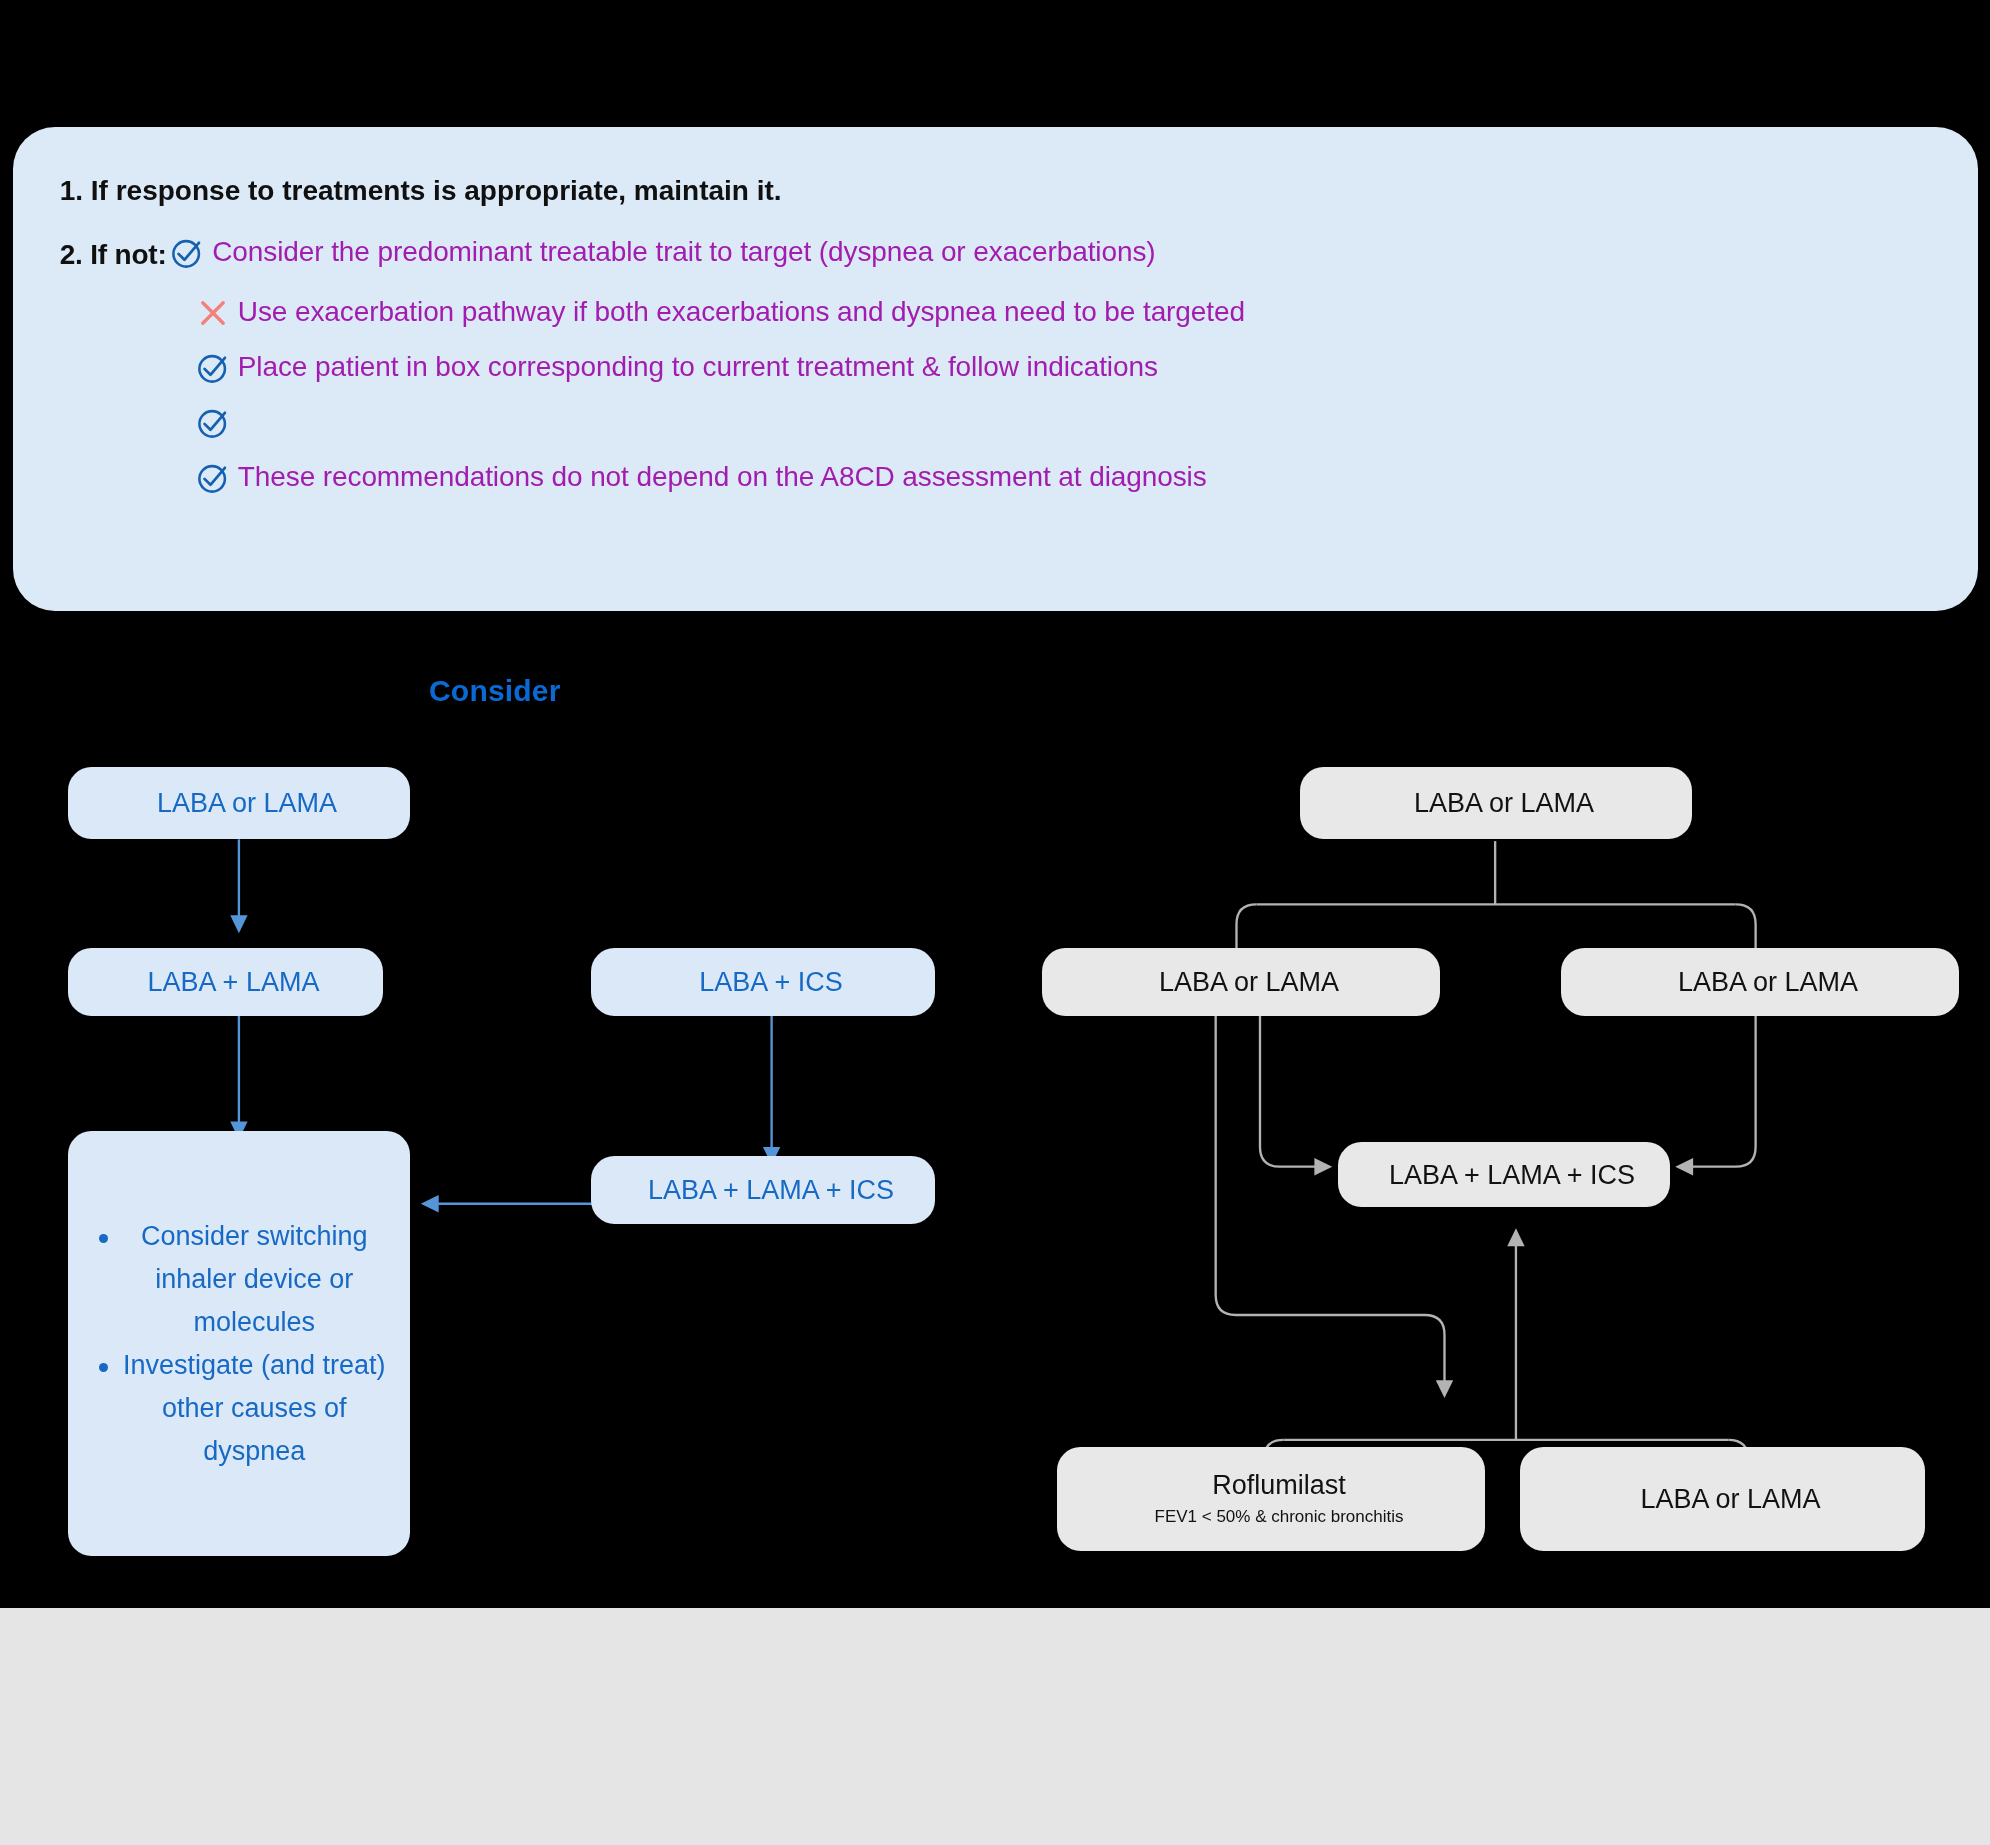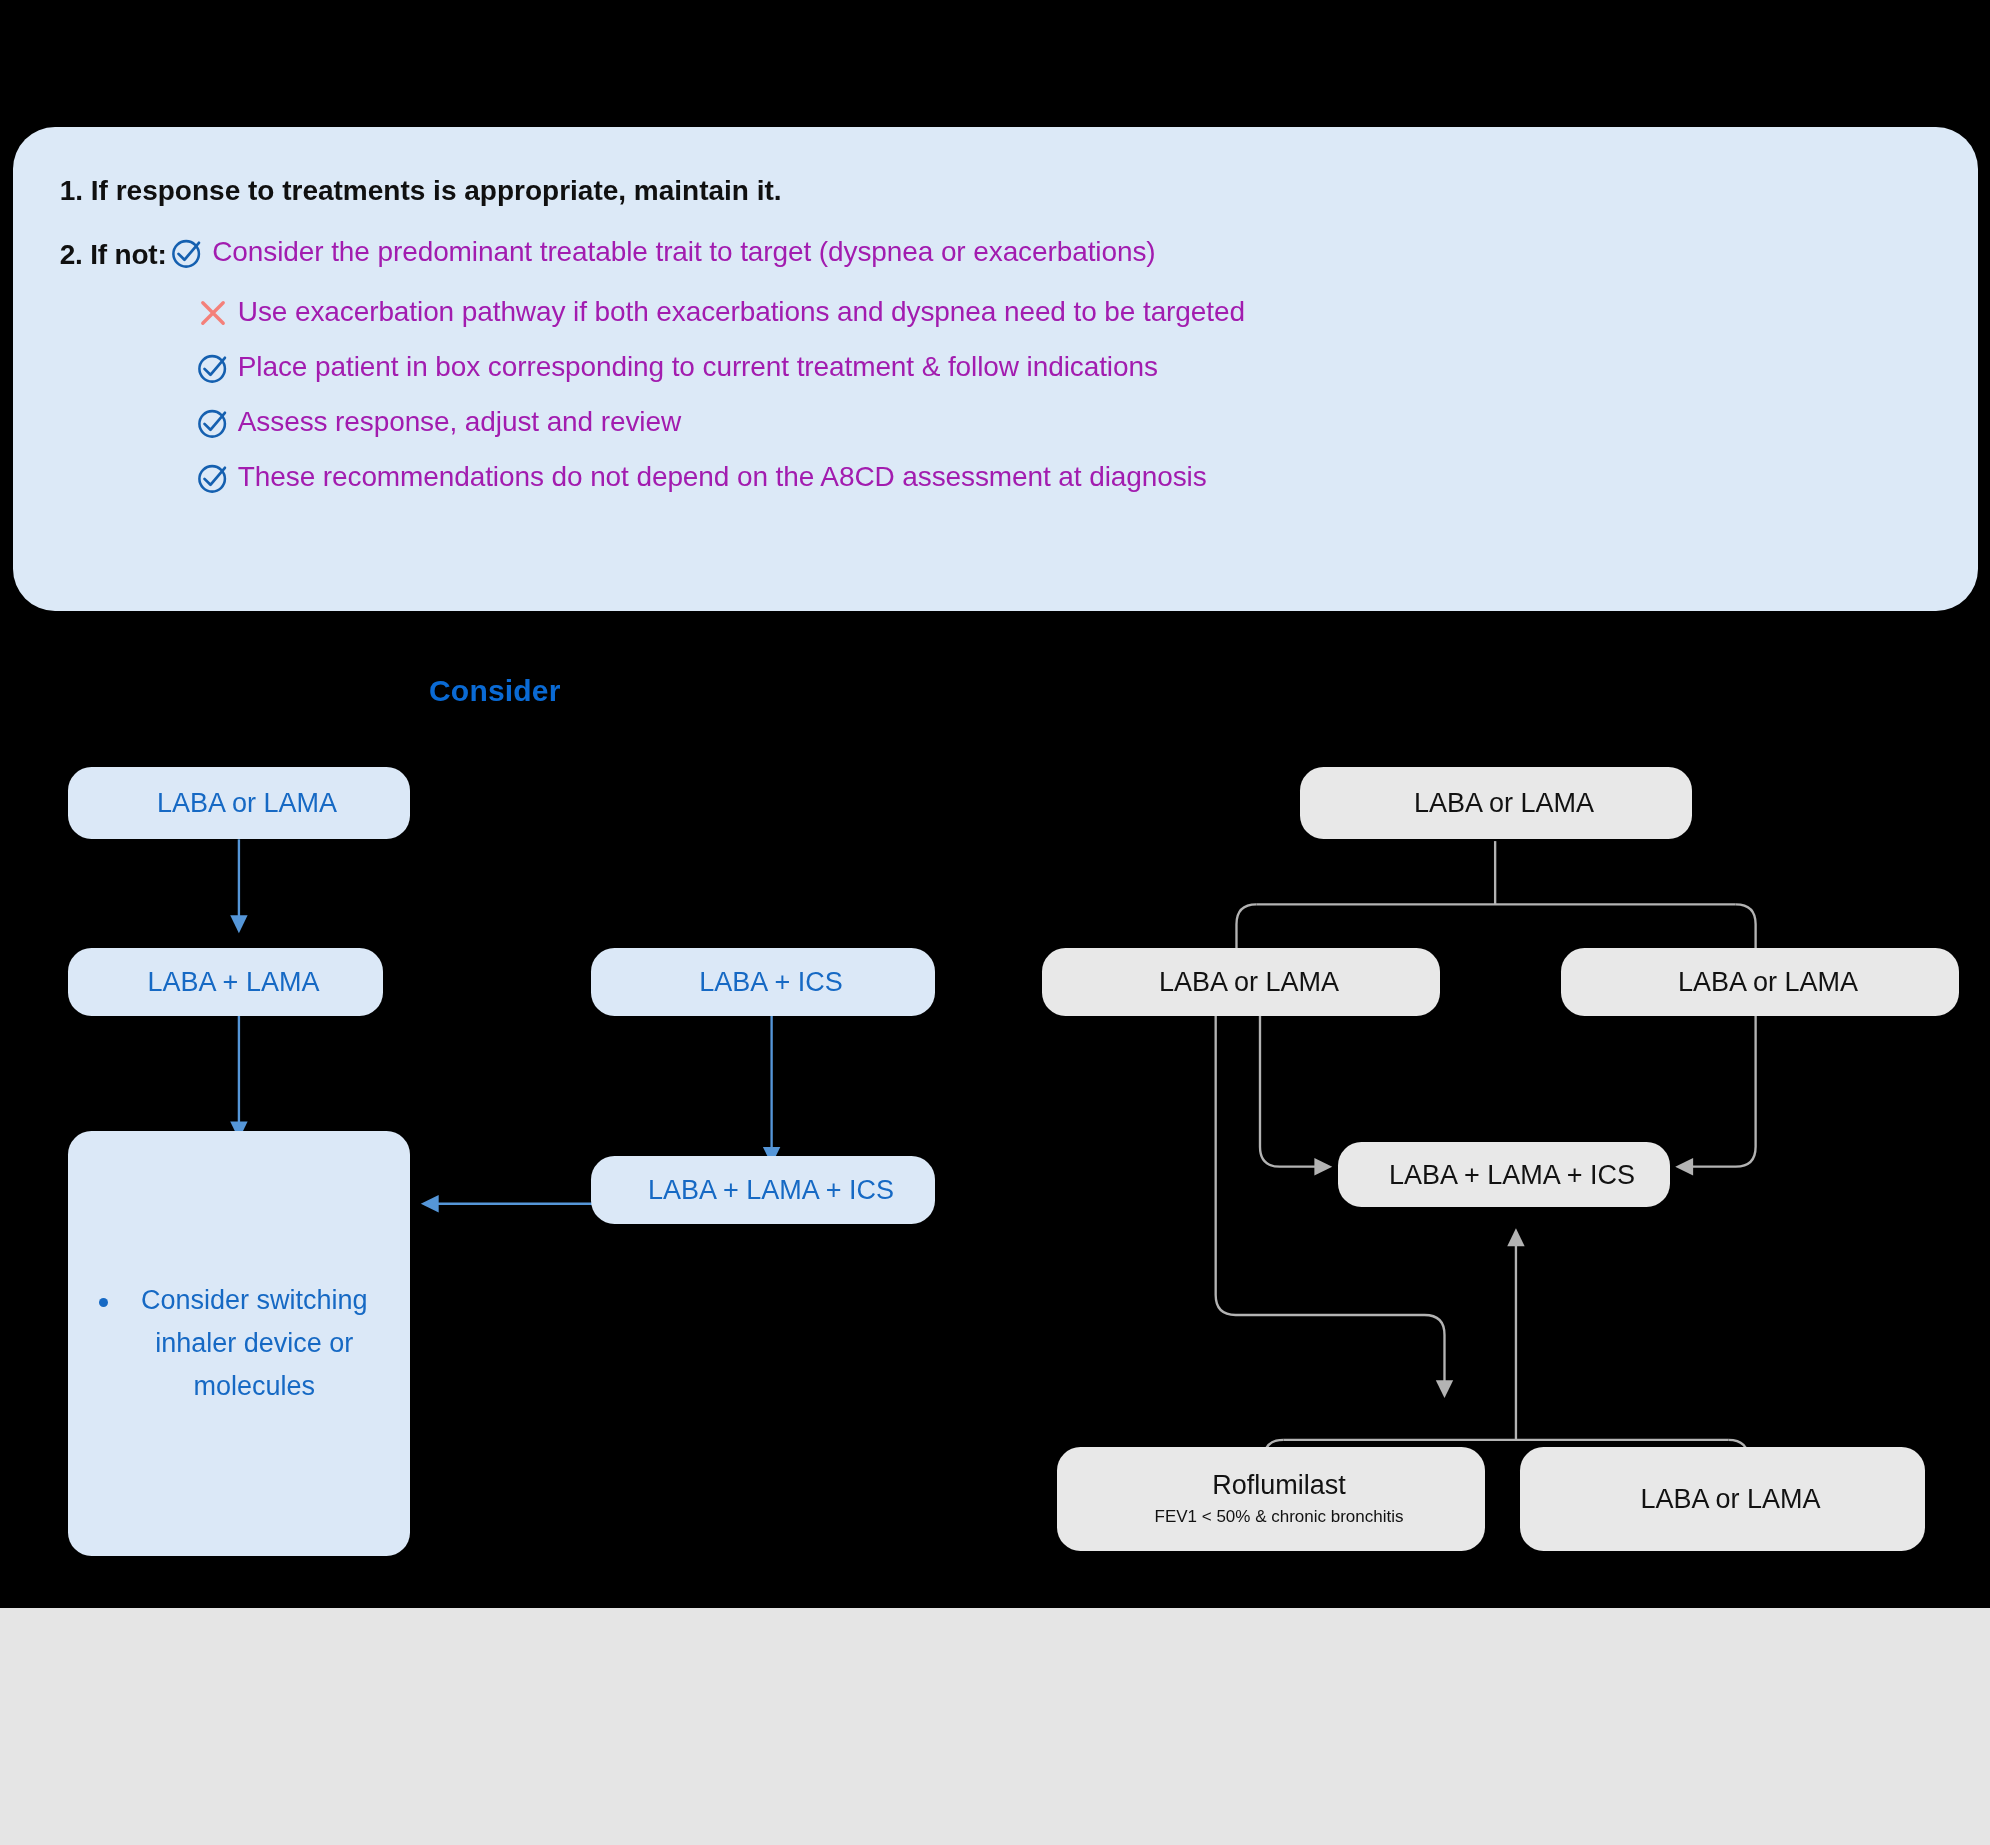--- a/index.html
+++ b/index.html
@@ -104,21 +104,20 @@
       <span class="btxt">Place patient in box corresponding to current treatment &amp; follow indications</span>
     </div>
 
     <div class="bullet-row">
       <span class="icon">
         <svg viewBox="0 0 40 40" width="34" height="34">
           <circle cx="19" cy="21" r="15" fill="none" stroke="#1560b0" stroke-width="3"></circle>
           <path d="M10 21 L17 28 L34 8" fill="none" stroke="#1560b0" stroke-width="3.2" stroke-linecap="round" stroke-linejoin="round"></path>
         </svg>
       </span>
-      <span class="btxt">Assess response, adjust and review</span>
     </div>
 
     <div class="bullet-row">
       <span class="icon">
         <svg viewBox="0 0 40 40" width="34" height="34">
           <circle cx="19" cy="21" r="15" fill="none" stroke="#1560b0" stroke-width="3"></circle>
           <path d="M10 21 L17 28 L34 8" fill="none" stroke="#1560b0" stroke-width="3.2" stroke-linecap="round" stroke-linejoin="round"></path>
         </svg>
       </span>
       <span class="btxt">These recommendations do not depend on the A8CD assessment at diagnosis</span>
@@ -179,20 +178,21 @@
   <span class="t1">LABA + ICS</span>
 </div>
 
 <div class="node blue" id="node-d4" style="left:591px;top:1156px;width:344px;height:68px;">
   <span class="t1">LABA + LAMA + ICS</span>
 </div>
 
 <div class="node blue" id="node-advice" style="left:68px;top:1131px;width:342px;height:425px;">
   <ul>
     <li>Consider switching inhaler device or molecules</li>
+    <li>Investigate (and treat) other causes of dyspnea</li>
   </ul>
 </div>
 
 <div class="node grey" id="node-e-top" style="left:1300px;top:767px;width:392px;height:72px;">
   <span class="t1">LABA or LAMA</span>
 </div>
 
 <div class="node grey" id="node-e-left" style="left:1042px;top:948px;width:398px;height:68px;">
   <span class="t1">LABA or LAMA</span>
 </div>

